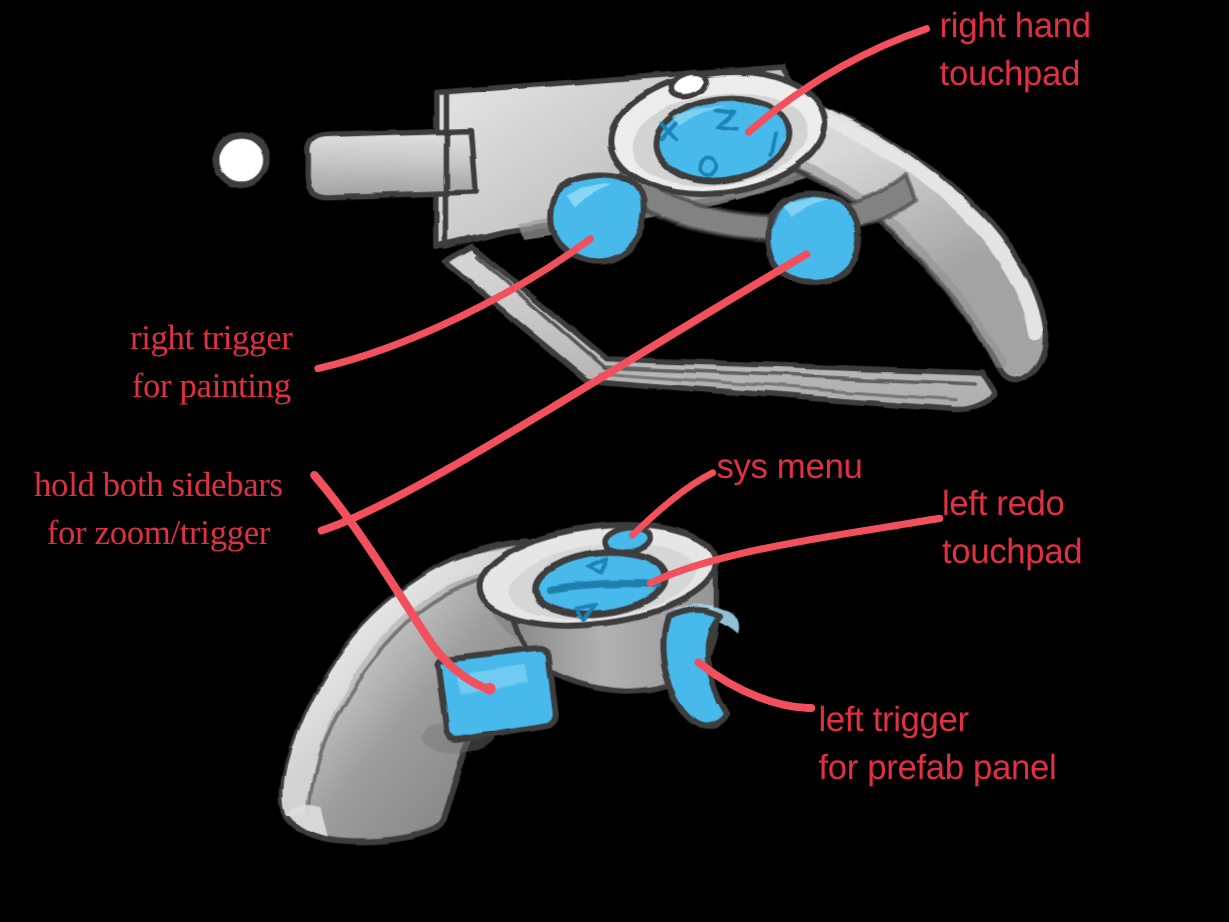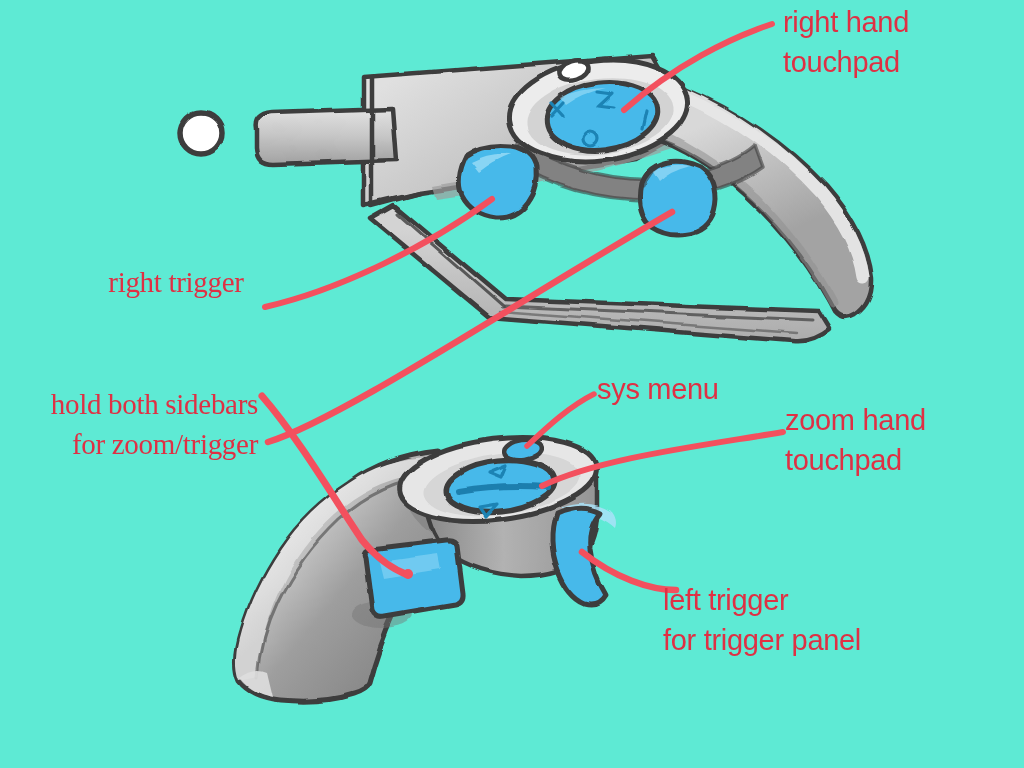--- a/index.html
+++ b/index.html
@@ -1,17 +1,17 @@
 <!DOCTYPE html>
 <html style="--annotation-red: #df3044; --leader-red: #f3505e; --button-blue: #47b9ea; --blue-symbol: #1d83b4; --outline-gray: #3d3d3d; --body-light: #dcdcdc; --body-mid: #a9a9a9; --body-dark: #838383;"><head>
 <meta charset="utf-8">
 <style>
   html,body{margin:0;padding:0;background:#ffffff;}
   .stage{
-    position:relative;width:1024px;height:768px;background:#5eead4;overflow:hidden;
+    position:relative;width:1024px;height:768px;background:#000000;overflow:hidden;
     font-family:"Liberation Sans","DejaVu Sans",sans-serif;
   }
   .stage svg{position:absolute;left:0;top:0;}
   .ann{
     position:absolute;
     color:var(--annotation-red,#df3044);
     font-size:29px;line-height:40px;letter-spacing:-0.3px;font-weight:400;
   }
   .ann .ln{white-space:nowrap;}
   .center{text-align:center;font-family:Liberation Serif, serif;}
@@ -148,34 +148,35 @@
     </g>
   </svg>
 
   <div class="ann" style="left:783px;top:2px;">
     <div class="ln">right hand</div>
     <div class="ln">touchpad</div>
   </div>
 
   <div class="ann center" style="left:75px;top:262px;width:202px;">
     <div class="ln">right trigger</div>
+    <div class="ln">for painting</div>
   </div>
 
-  <div class="ann center" style="left:6px;top:384px;width:252px;text-align:right;">
+  <div class="ann center" style="left:6px;top:384px;width:252px;">
     <div class="ln">hold both sidebars</div>
     <div class="ln">for zoom/trigger</div>
   </div>
 
   <div class="ann" style="left:597px;top:369px;">
     <div class="ln">sys menu</div>
   </div>
 
   <div class="ann" style="left:785px;top:400px;">
-    <div class="ln">zoom hand</div>
+    <div class="ln">left redo</div>
     <div class="ln">touchpad</div>
   </div>
 
-  <div class="ann" style="left:663px;top:580px;">
+  <div class="ann" style="left:682px;top:580px;">
     <div class="ln">left trigger</div>
-    <div class="ln">for trigger panel</div>
+    <div class="ln">for prefab panel</div>
   </div>
 
 </div>
 
 </body></html>

